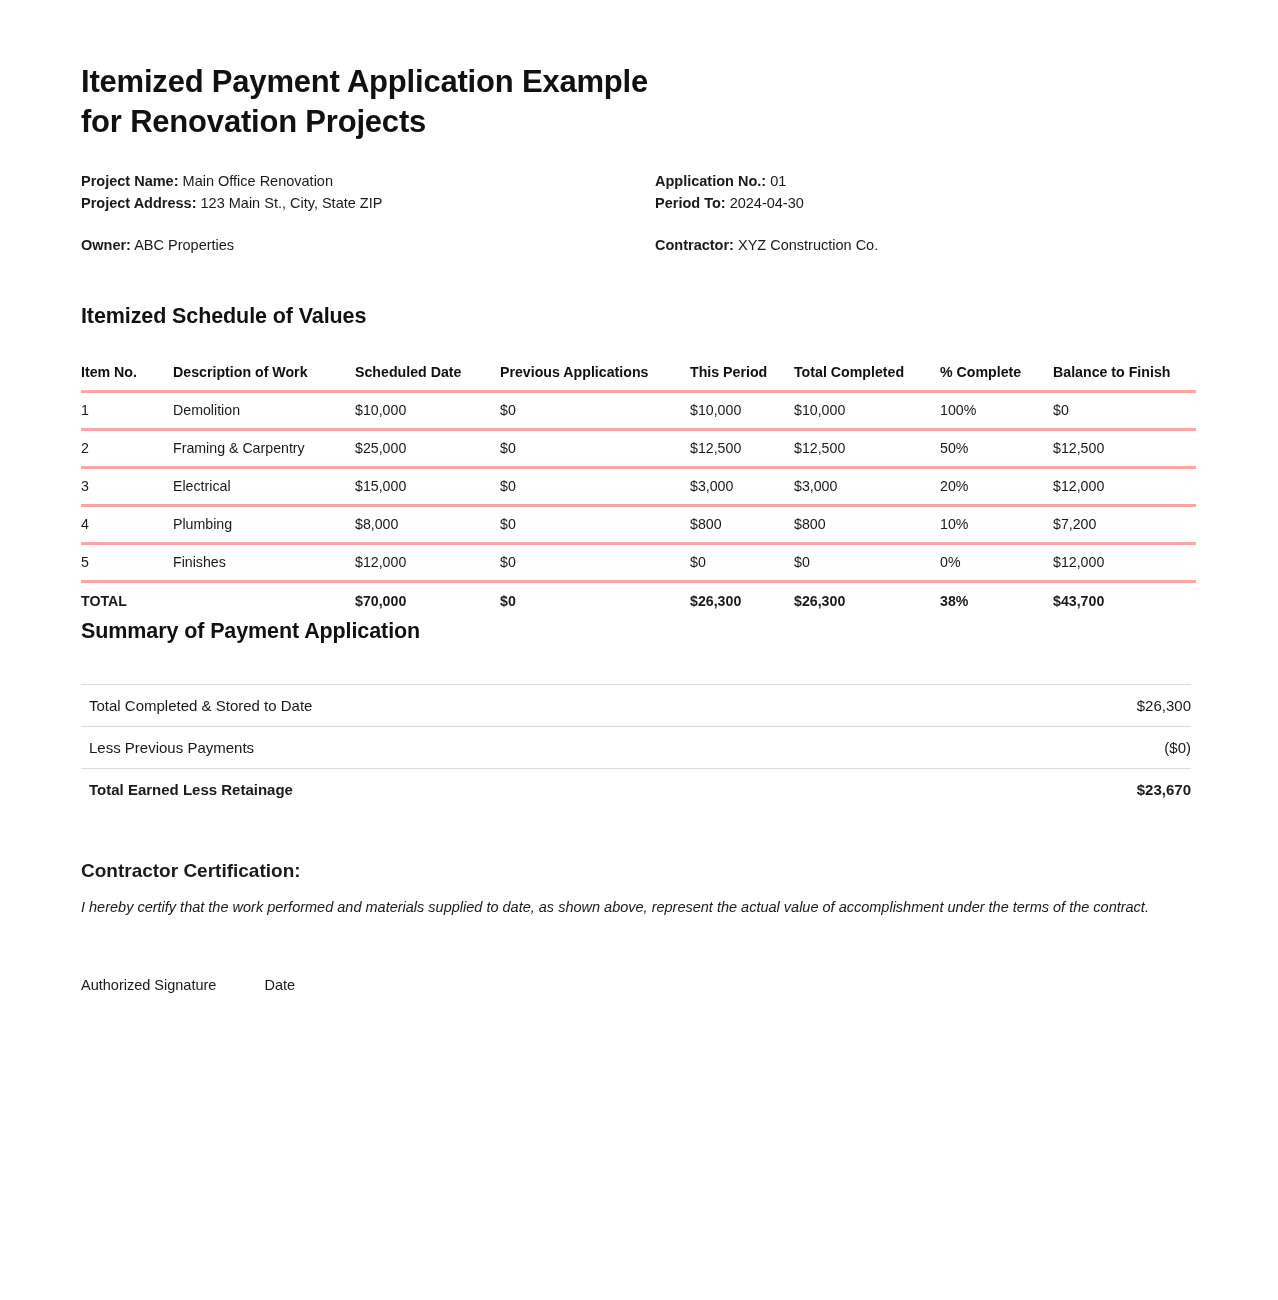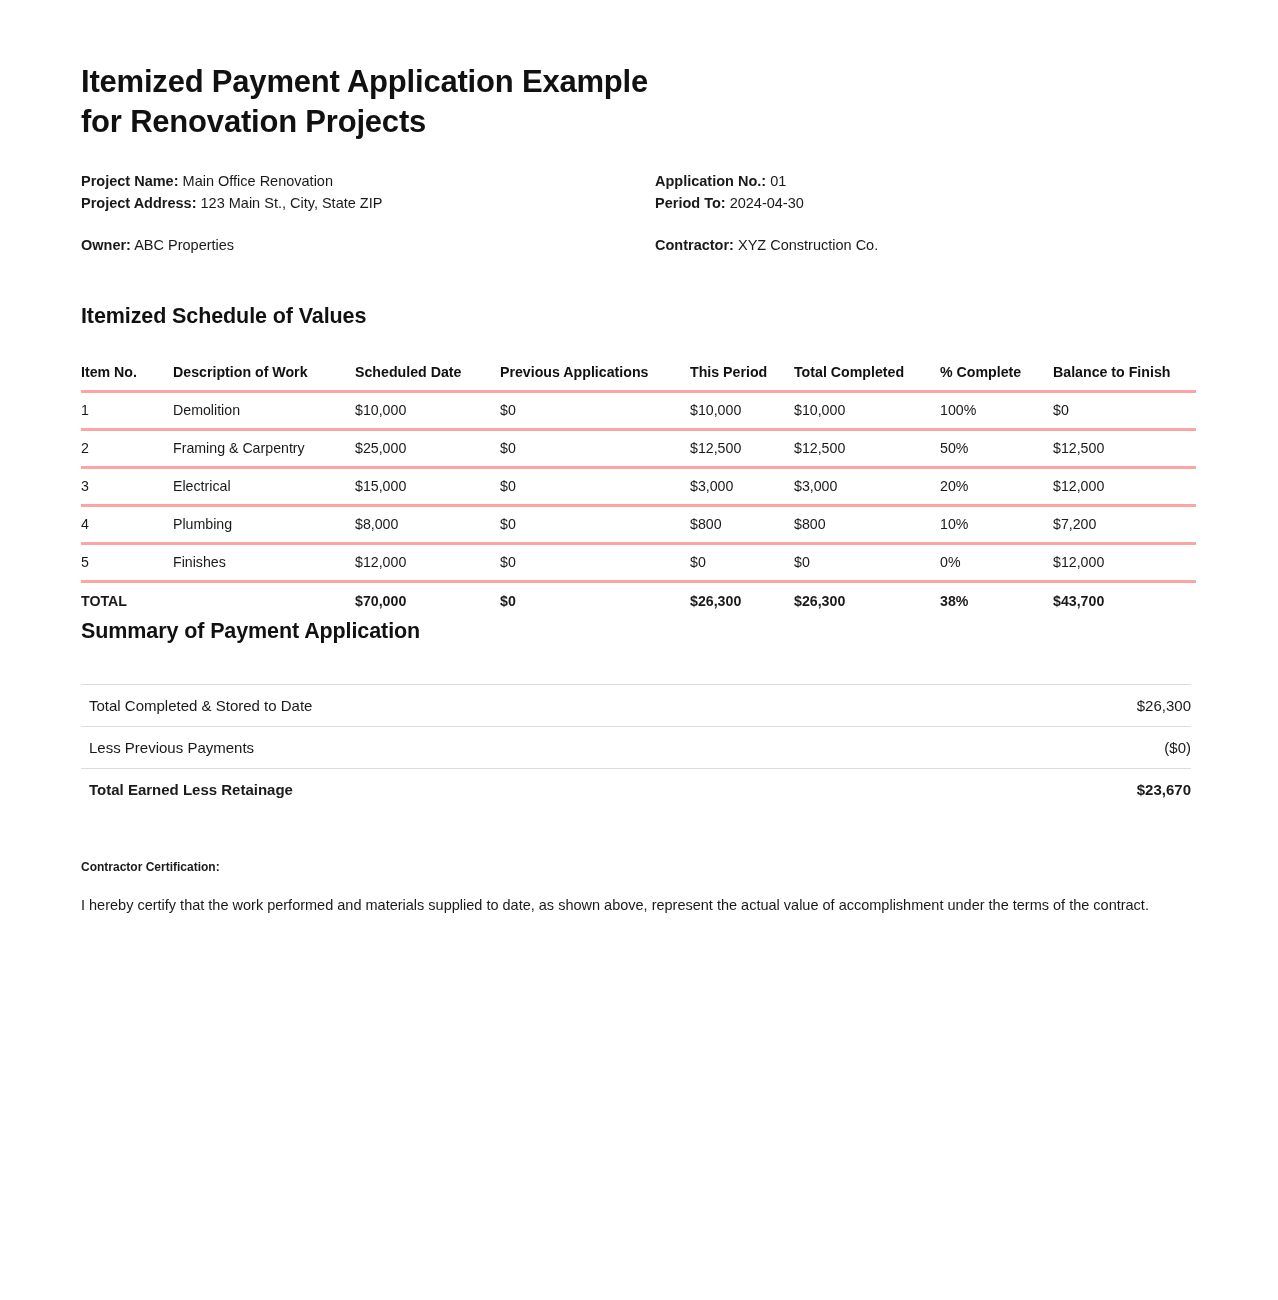--- a/index.html
+++ b/index.html
@@ -117,28 +117,29 @@
   table.summary td.label { text-align: left; }
   table.summary td.value { text-align: right; padding-right: 0px; }
   table.summary tr.total-row td {
     font-weight: 700;
     border-bottom: none;
   }
 
   
   .cert-title {
     margin-top: 50px;
-    font-size: 12px;
+    font-size: 19px;
     font-weight: 700;
   }
   .cert-body {
-    margin-top: 20px;
+    margin-top: 14px;
     font-size: 14.5px;
     line-height: 1.55;
     width: 1118px;
+    font-style: italic;
   }
 
   
   .sig-block { margin-top: 38px; }
   .sig-rule {
     font-size: 14.5px;
     line-height: 1.0;
     letter-spacing: 0px;
     white-space: nowrap;
     overflow: hidden;
@@ -287,14 +288,20 @@
       <tr class="total-row">
         <td class="label">Total Earned Less Retainage</td>
         <td class="value">$23,670</td>
       </tr>
     </tbody>
   </table>
 
   <div class="cert-title">Contractor Certification:</div>
   <div class="cert-body">I hereby certify that the work performed and materials supplied to date, as shown above, represent the actual value of accomplishment under the terms of the contract.</div>
 
+  <div class="sig-block">
+    <div class="sig-rule">______________________________</div>
+    <div class="sig-labels">
+      <span>Authorized Signature</span><span class="sig-date">Date</span>
+    </div>
+  </div>
 
 </div>
 
 </body></html>

